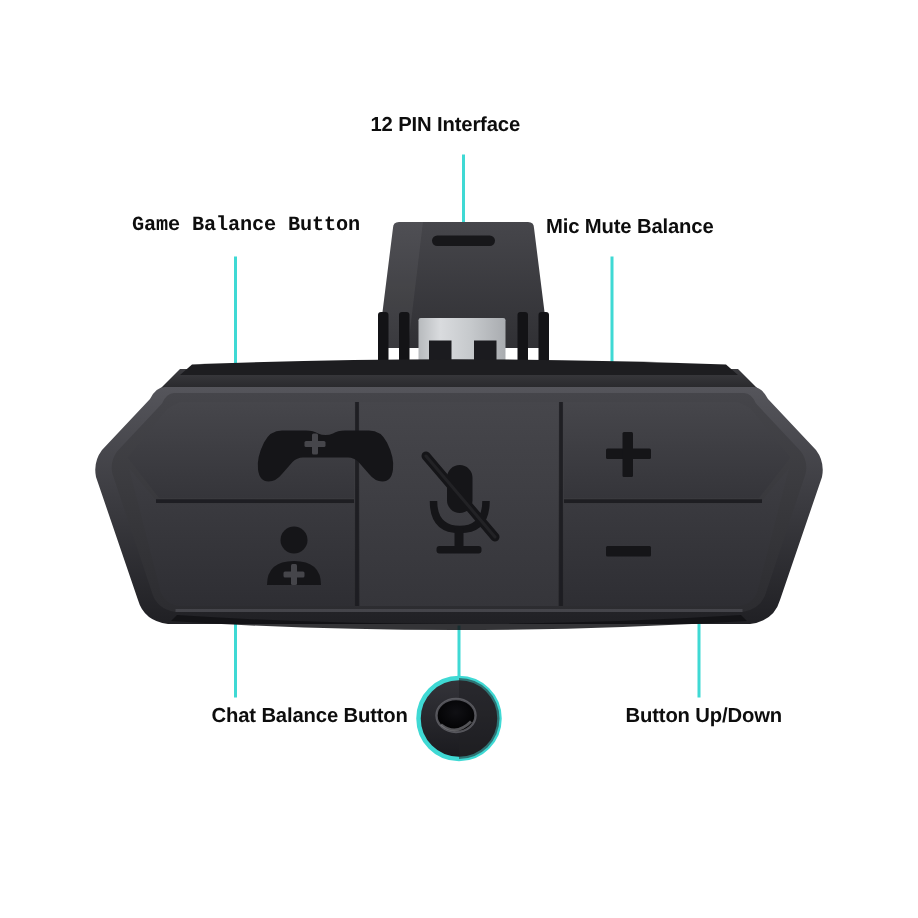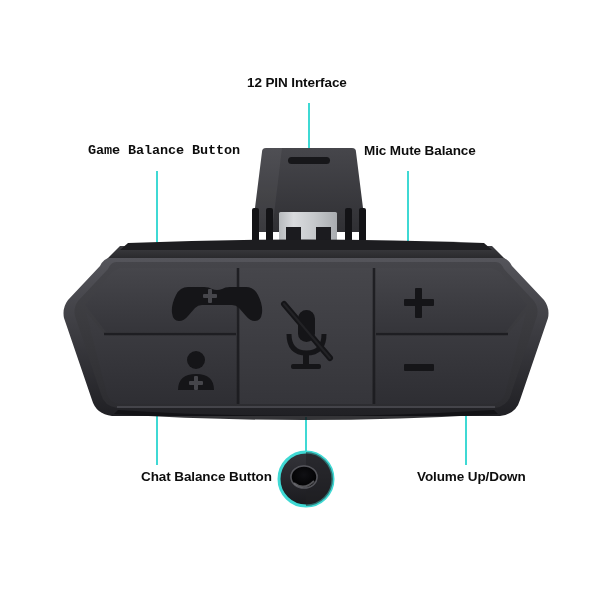--- a/index.html
+++ b/index.html
@@ -230,16 +230,16 @@
   </svg>
 
   <div class="callout-label" id="label-12pin">12 PIN Interface</div>
 
   <div class="callout-label" id="label-game">Game Balance Button</div>
 
   <div class="callout-label" id="label-mic">Mic Mute Balance</div>
 
   <div class="callout-label" id="label-chat">Chat Balance Button</div>
 
-  <div class="callout-label" id="label-volume">Volume Up/Down</div>
+  <div class="callout-label" id="label-volume">Button Up/Down</div>
 
 
 </div>
 
 </body></html>

